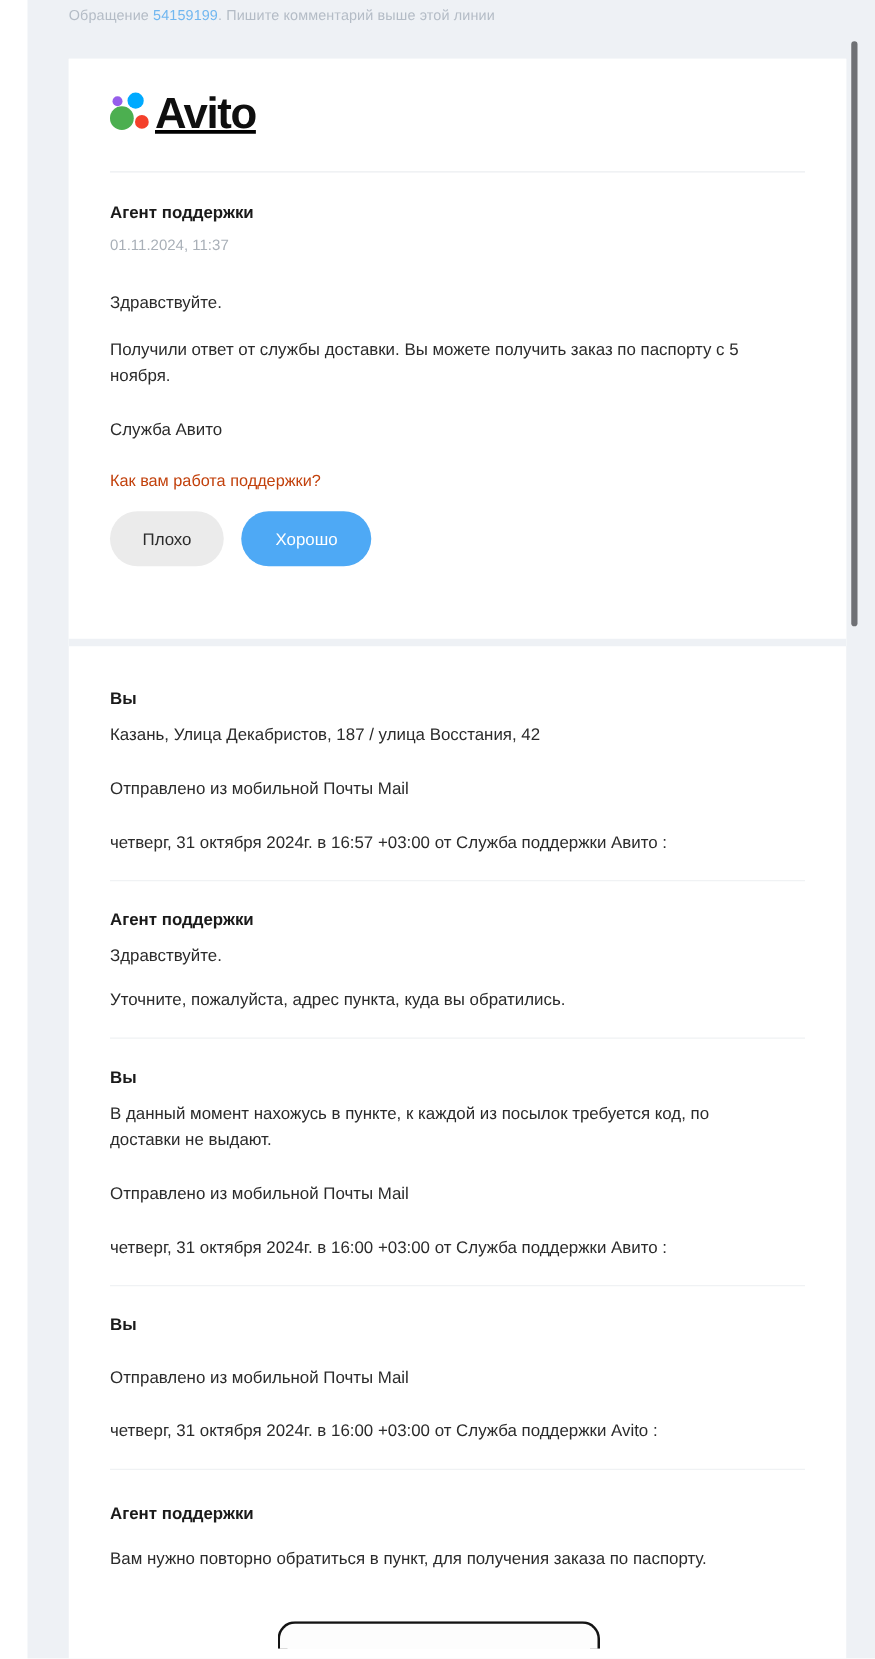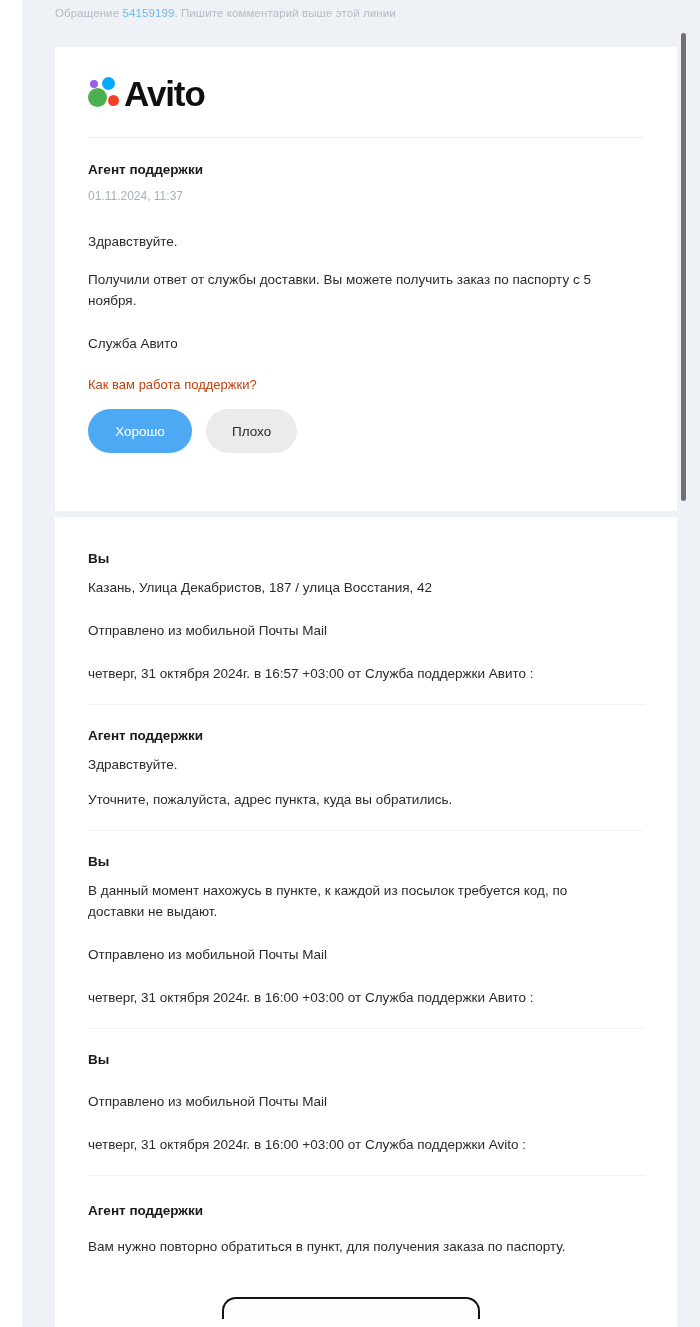--- a/index.html
+++ b/index.html
@@ -72,22 +72,22 @@
 
   
   .logo-row {
     padding-top: 26px;
     padding-bottom: 24px;
     display: flex;
     align-items: center;
   }
   .logo {
     display: flex;
-    align-items: center;
     height: 40px;
+    text-decoration: underline;
   }
   .logo-marks {
     position: relative;
     width: 34px;
     height: 34px;
     margin-right: 2px;
     flex: 0 0 34px;
   }
   .dot { position: absolute; border-radius: 50%; }
   .dot.purple { width: 8px;  height: 8px;  left: 2px;  top: 4px;  background: #965eeb; }
@@ -226,22 +226,22 @@
       <div class="msg">
         <div class="author">Агент поддержки</div>
         <div class="timestamp-small">01.11.2024, 11:37</div>
 
         <div class="line">Здравствуйте.</div>
         <div class="line">Получили ответ от службы доставки. Вы можете получить заказ по паспорту с 5 ноября.</div>
         <div class="line spacer-top">Служба Авито</div>
 
         <div class="rating-q">Как вам работа поддержки?</div>
         <div class="rating-row">
+          <button class="rate-btn bad">Плохо</button>
           <button class="rate-btn good">Хорошо</button>
-          <button class="rate-btn bad">Плохо</button>
         </div>
       </div>
     </div>
 
     <div class="msg" style="padding-top:32px;">
       <div class="author">Вы</div>
       <div class="line">Казань, Улица Декабристов, 187 / улица Восстания, 42</div>
       <div class="line spacer-top">Отправлено из мобильной Почты Mail</div>
       <div class="line spacer-top">четверг, 31 октября 2024г. в 16:57 +03:00 от Служба поддержки Авито :</div>
     </div>

